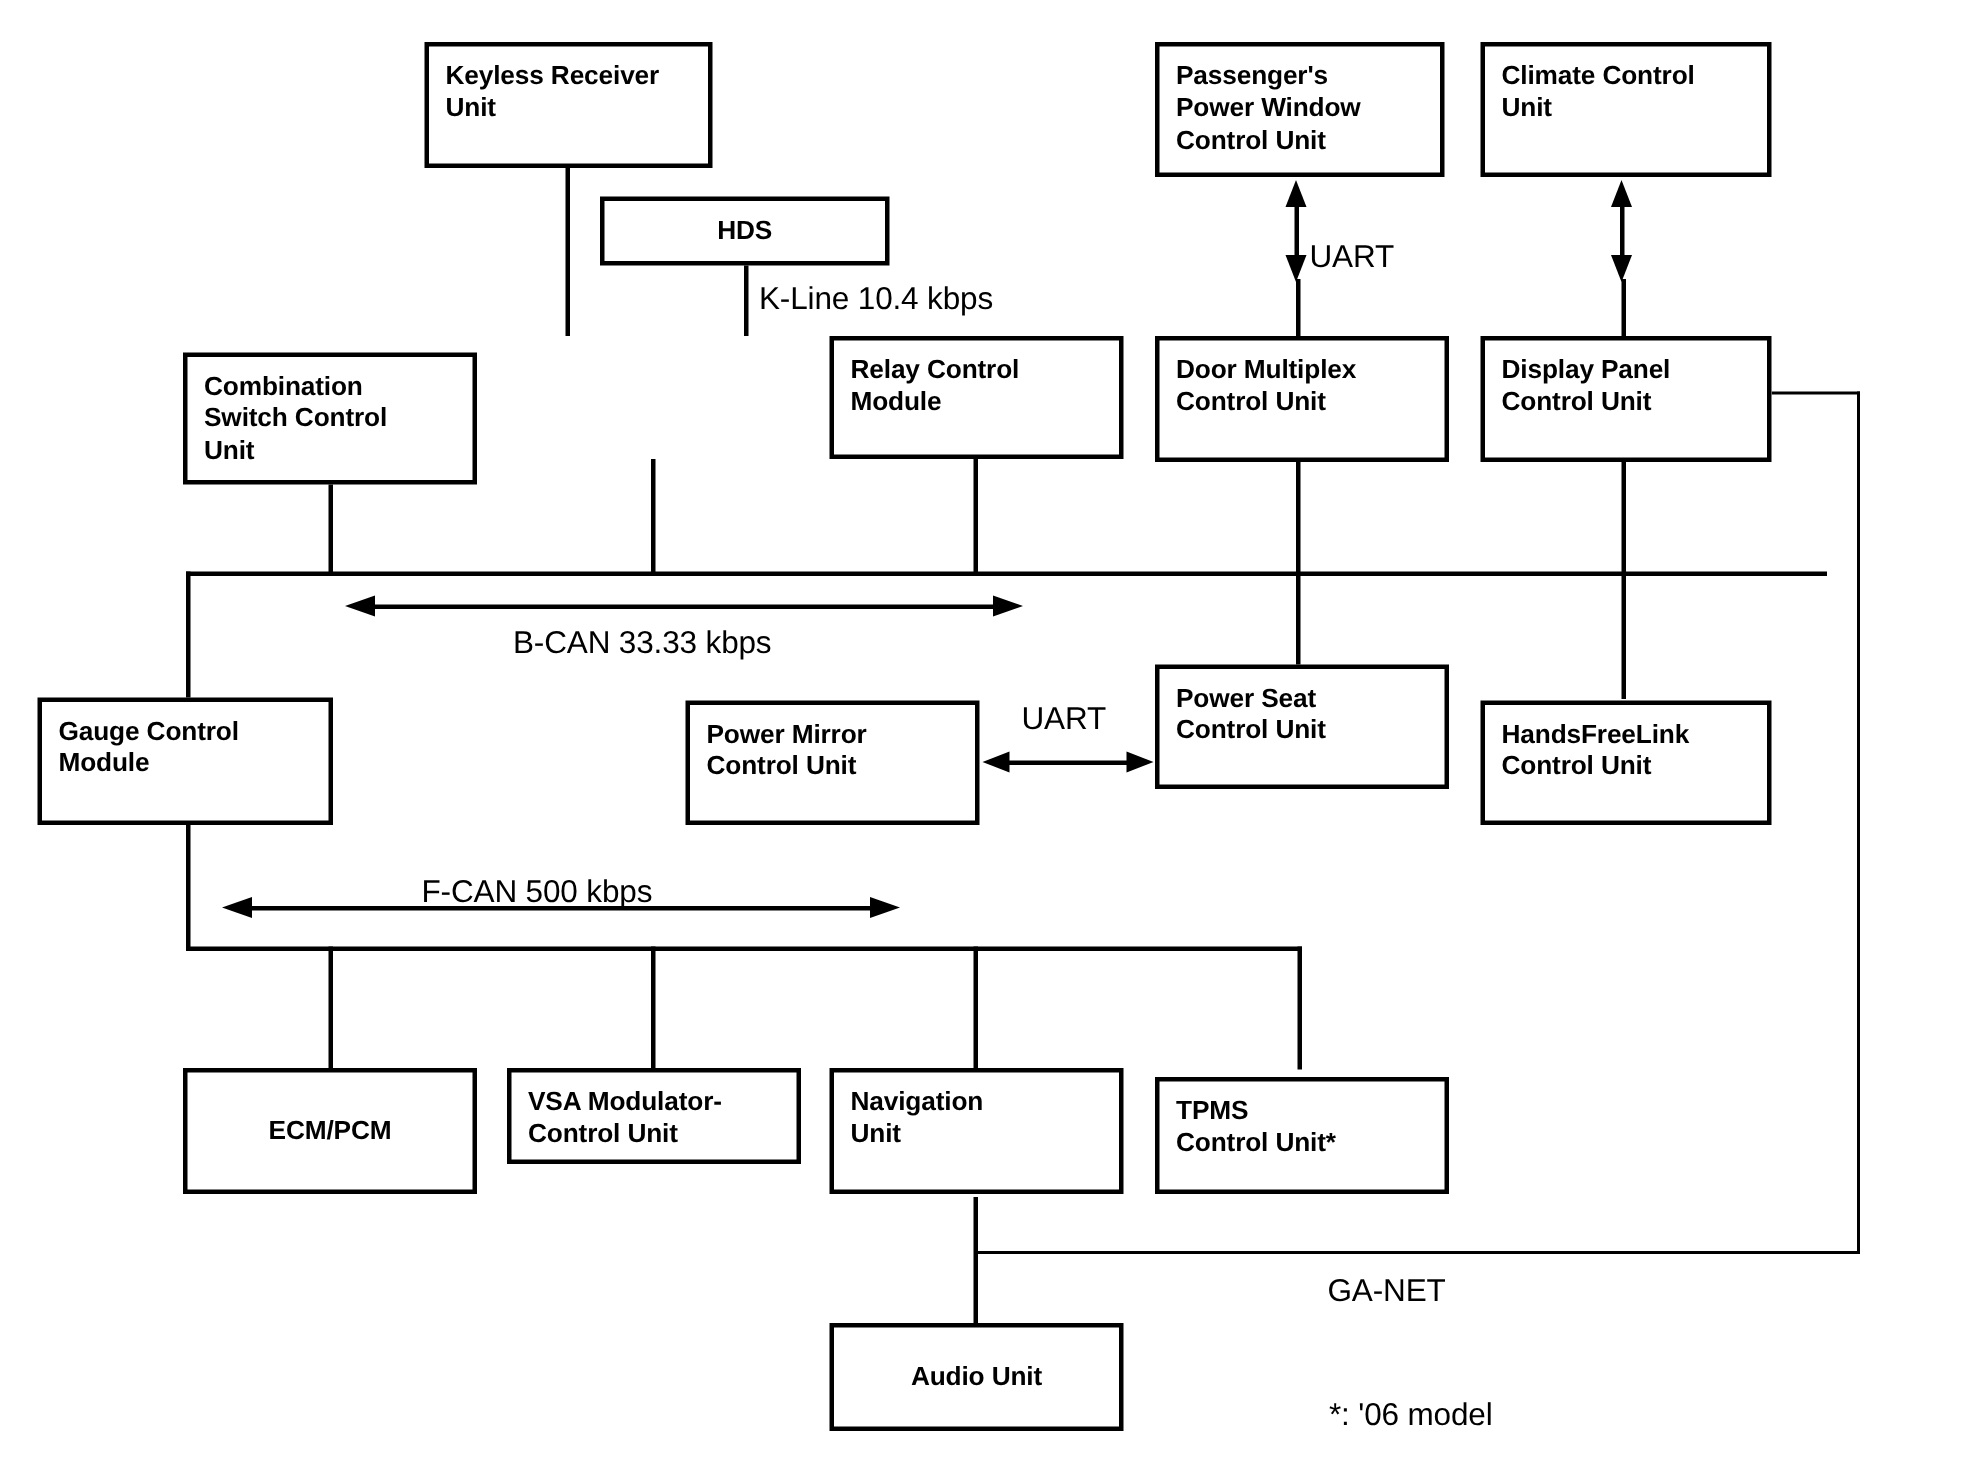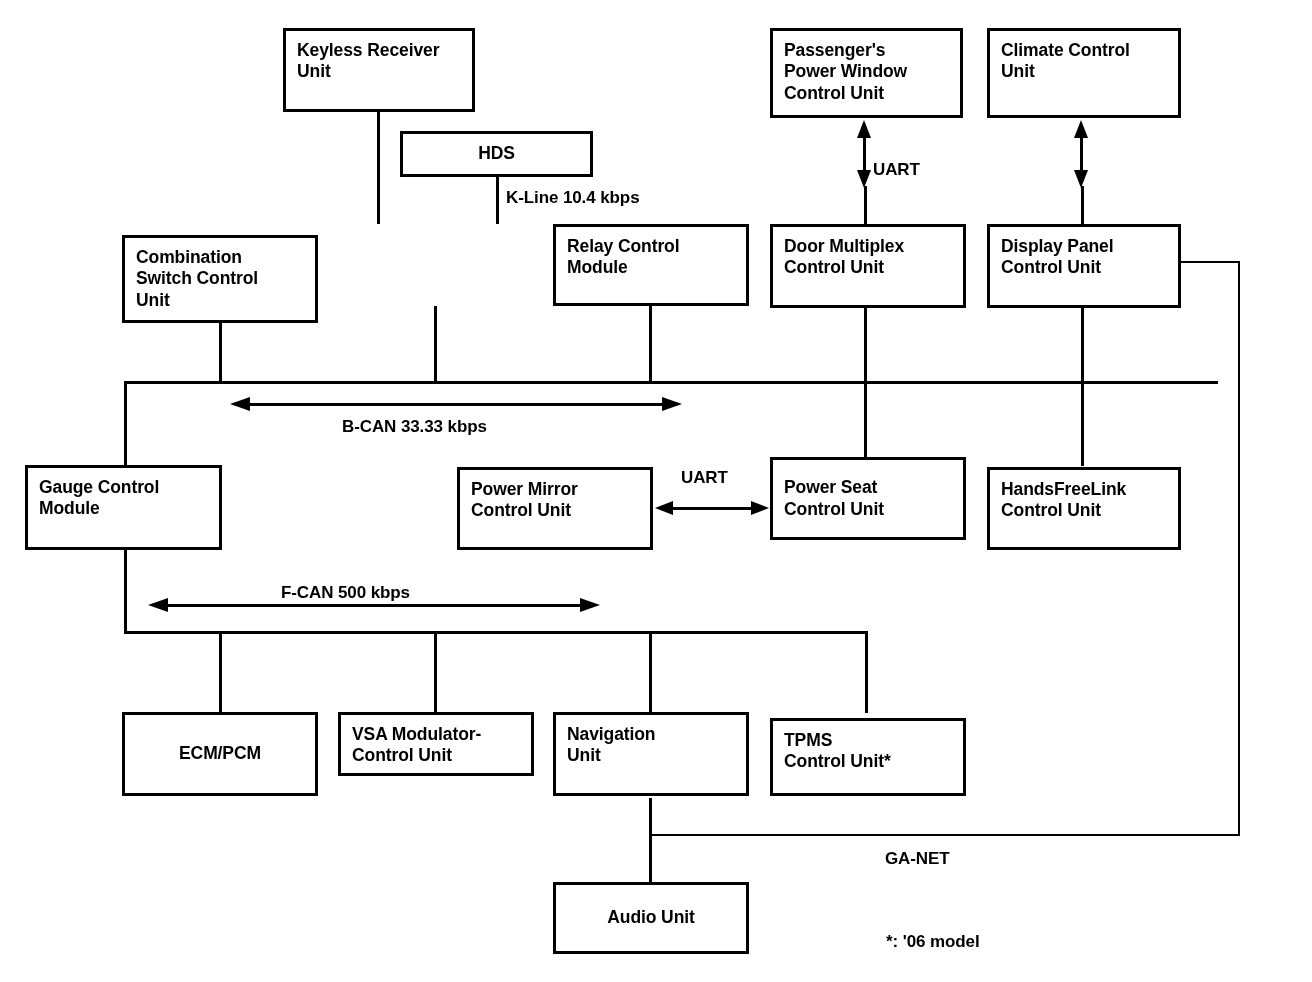--- a/index.html
+++ b/index.html
@@ -89,22 +89,22 @@
   }
   .hArrow .tipR{
     position:absolute; right:0; top:0; width:0; height:0;
     border-top:7px solid transparent; border-bottom:7px solid transparent;
     border-left:18px solid #000;
   }
 
   
   .cap{
     position:absolute;
-    font-size:17px;
-    font-weight:bold;
+    font-size:21px;
+    font-weight:normal;
     white-space:nowrap;
     z-index:7;
     letter-spacing:-0.1px;
     text-align:center;
   }
 </style>
 </head>
 <body>
 
 <div id="stage">
@@ -216,21 +216,21 @@
   <div class="node" style="left:25px; top:465px; width:197px; height:85px;">
     <span class="lbl">Gauge Control
 Module</span>
   </div>
 
   <div class="node" style="left:457px; top:467px; width:196px; height:83px;">
     <span class="lbl">Power Mirror
 Control Unit</span>
   </div>
 
-  <div class="node" style="left:770px; top:457px; width:196px; height:83px;align-items:center;">
+  <div class="node" style="left:770px; top:443px; width:196px; height:83px;">
     <span class="lbl">Power Seat
 Control Unit</span>
   </div>
 
   <div class="node" style="left:987px; top:467px; width:194px; height:83px;">
     <span class="lbl">HandsFreeLink
 Control Unit</span>
   </div>
 
   <div class="node center" style="left:122px; top:712px; width:196px; height:84px;">

